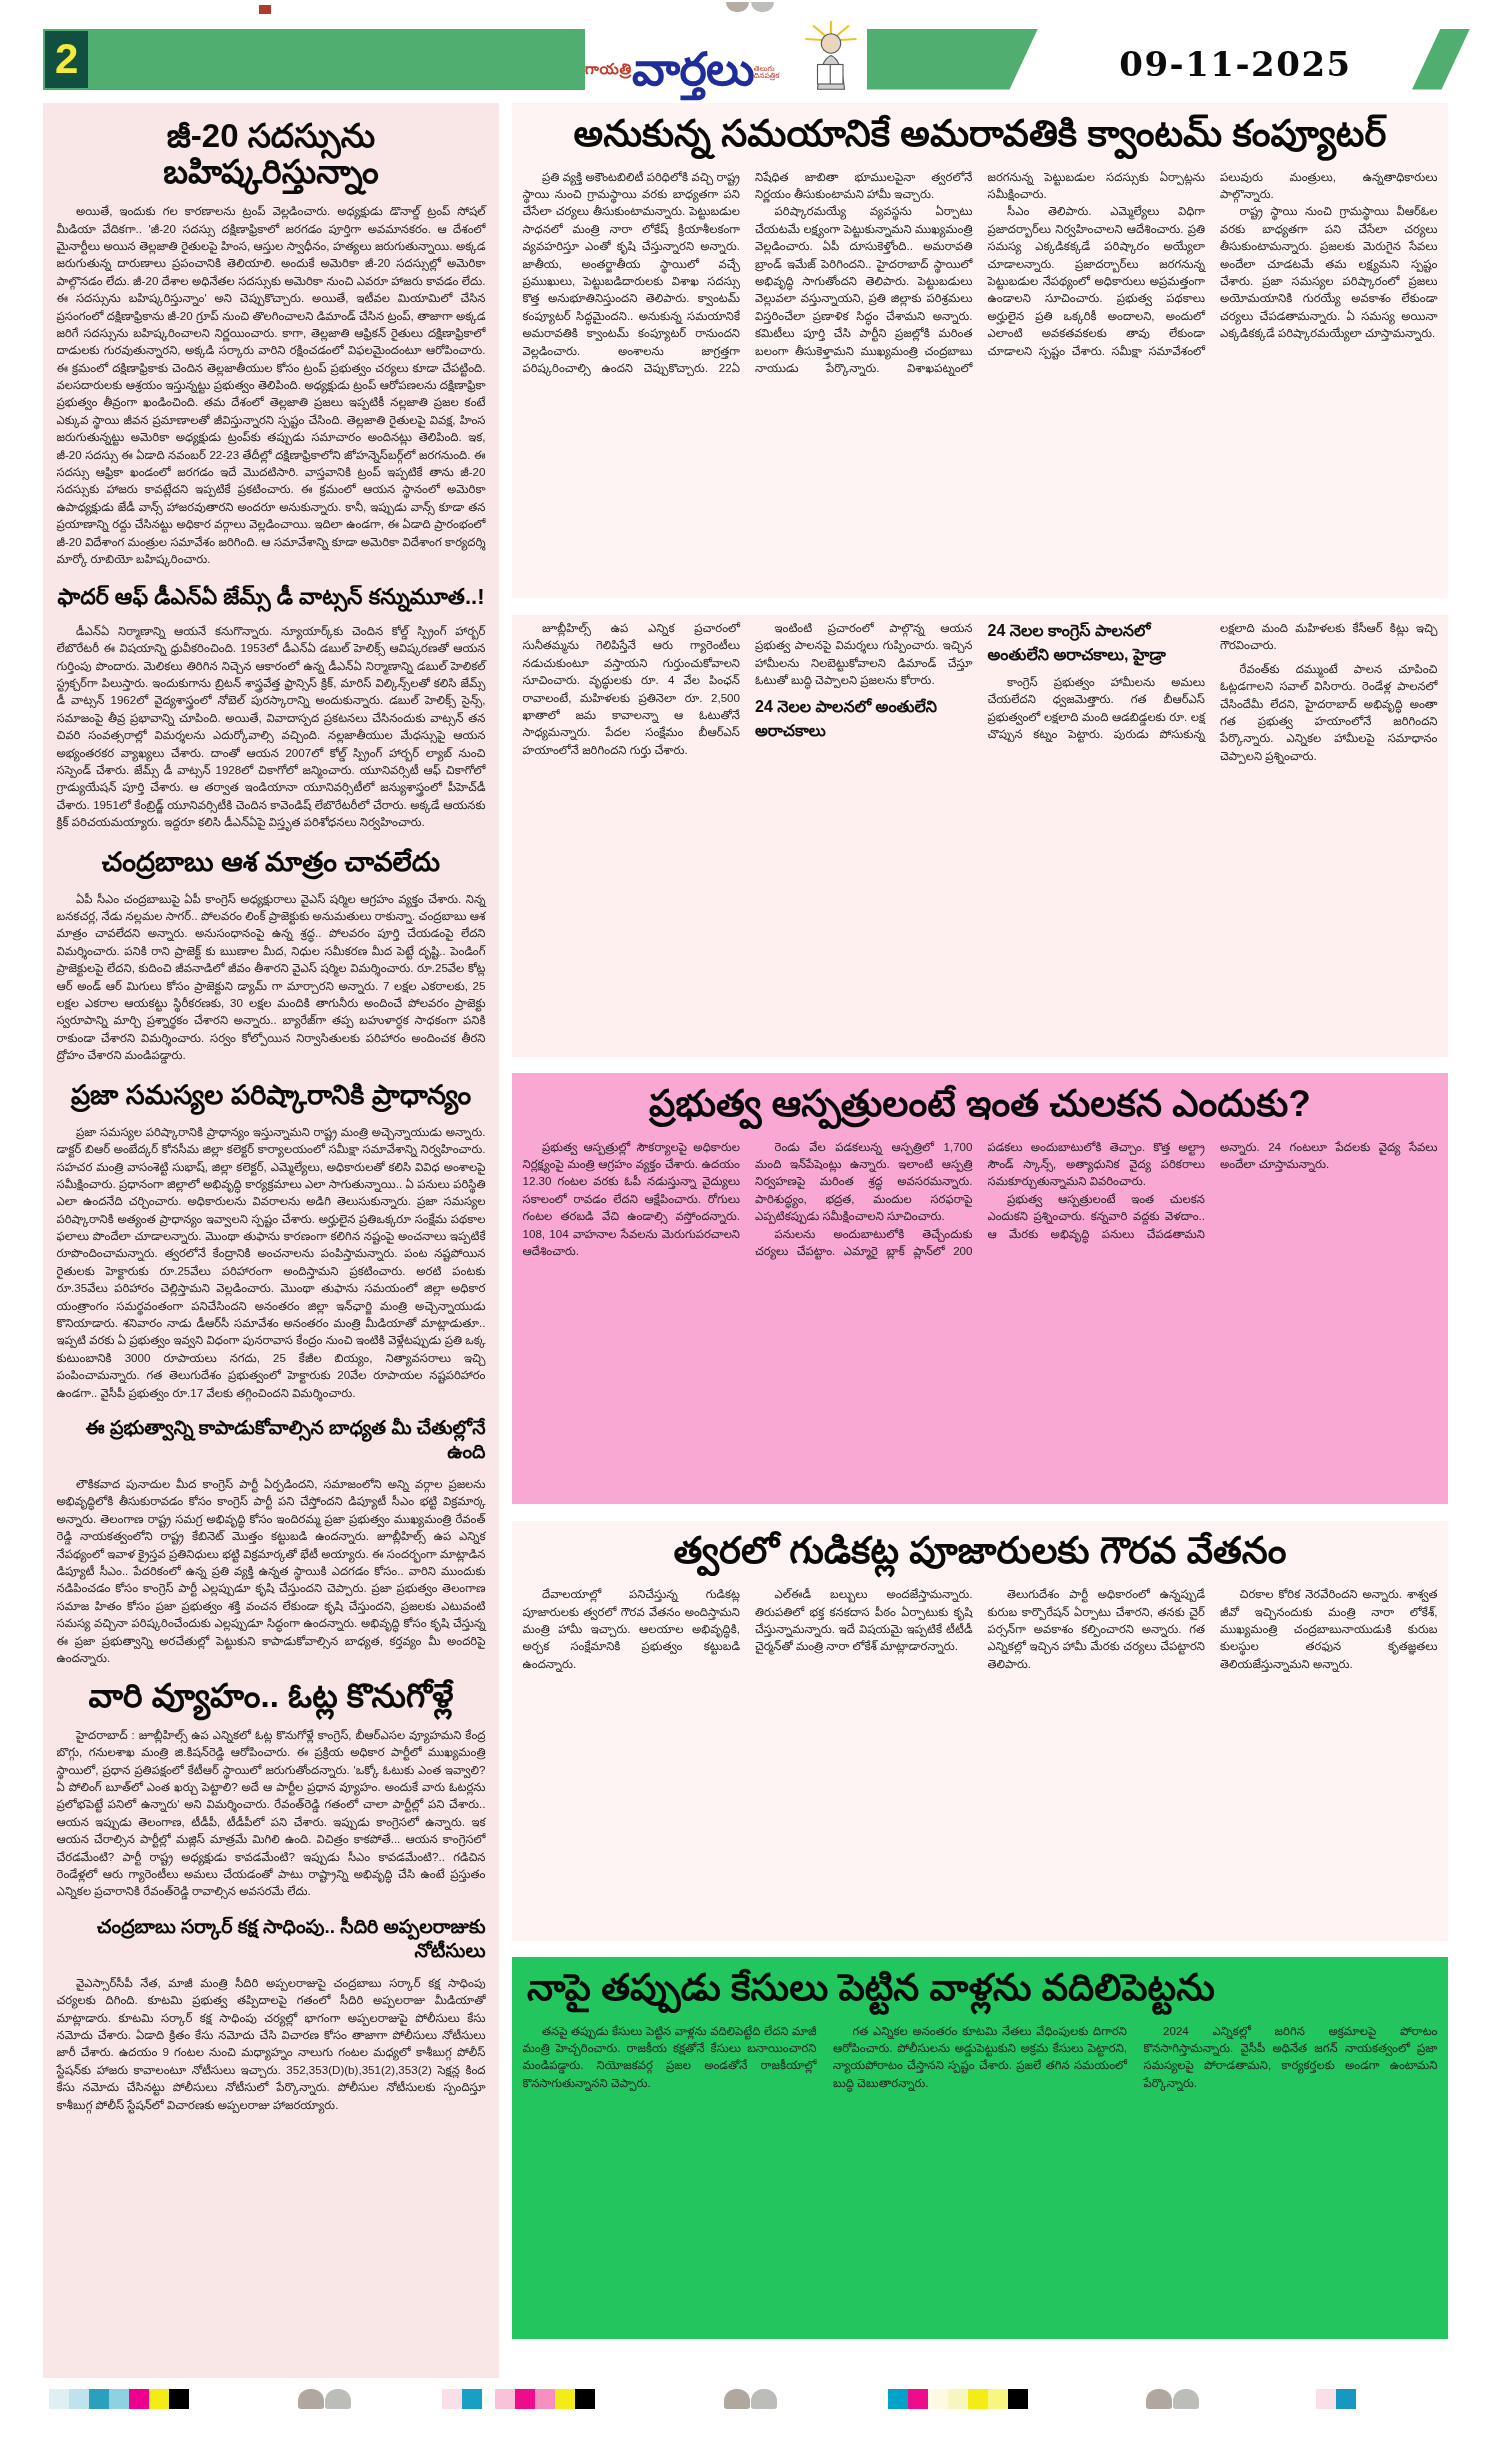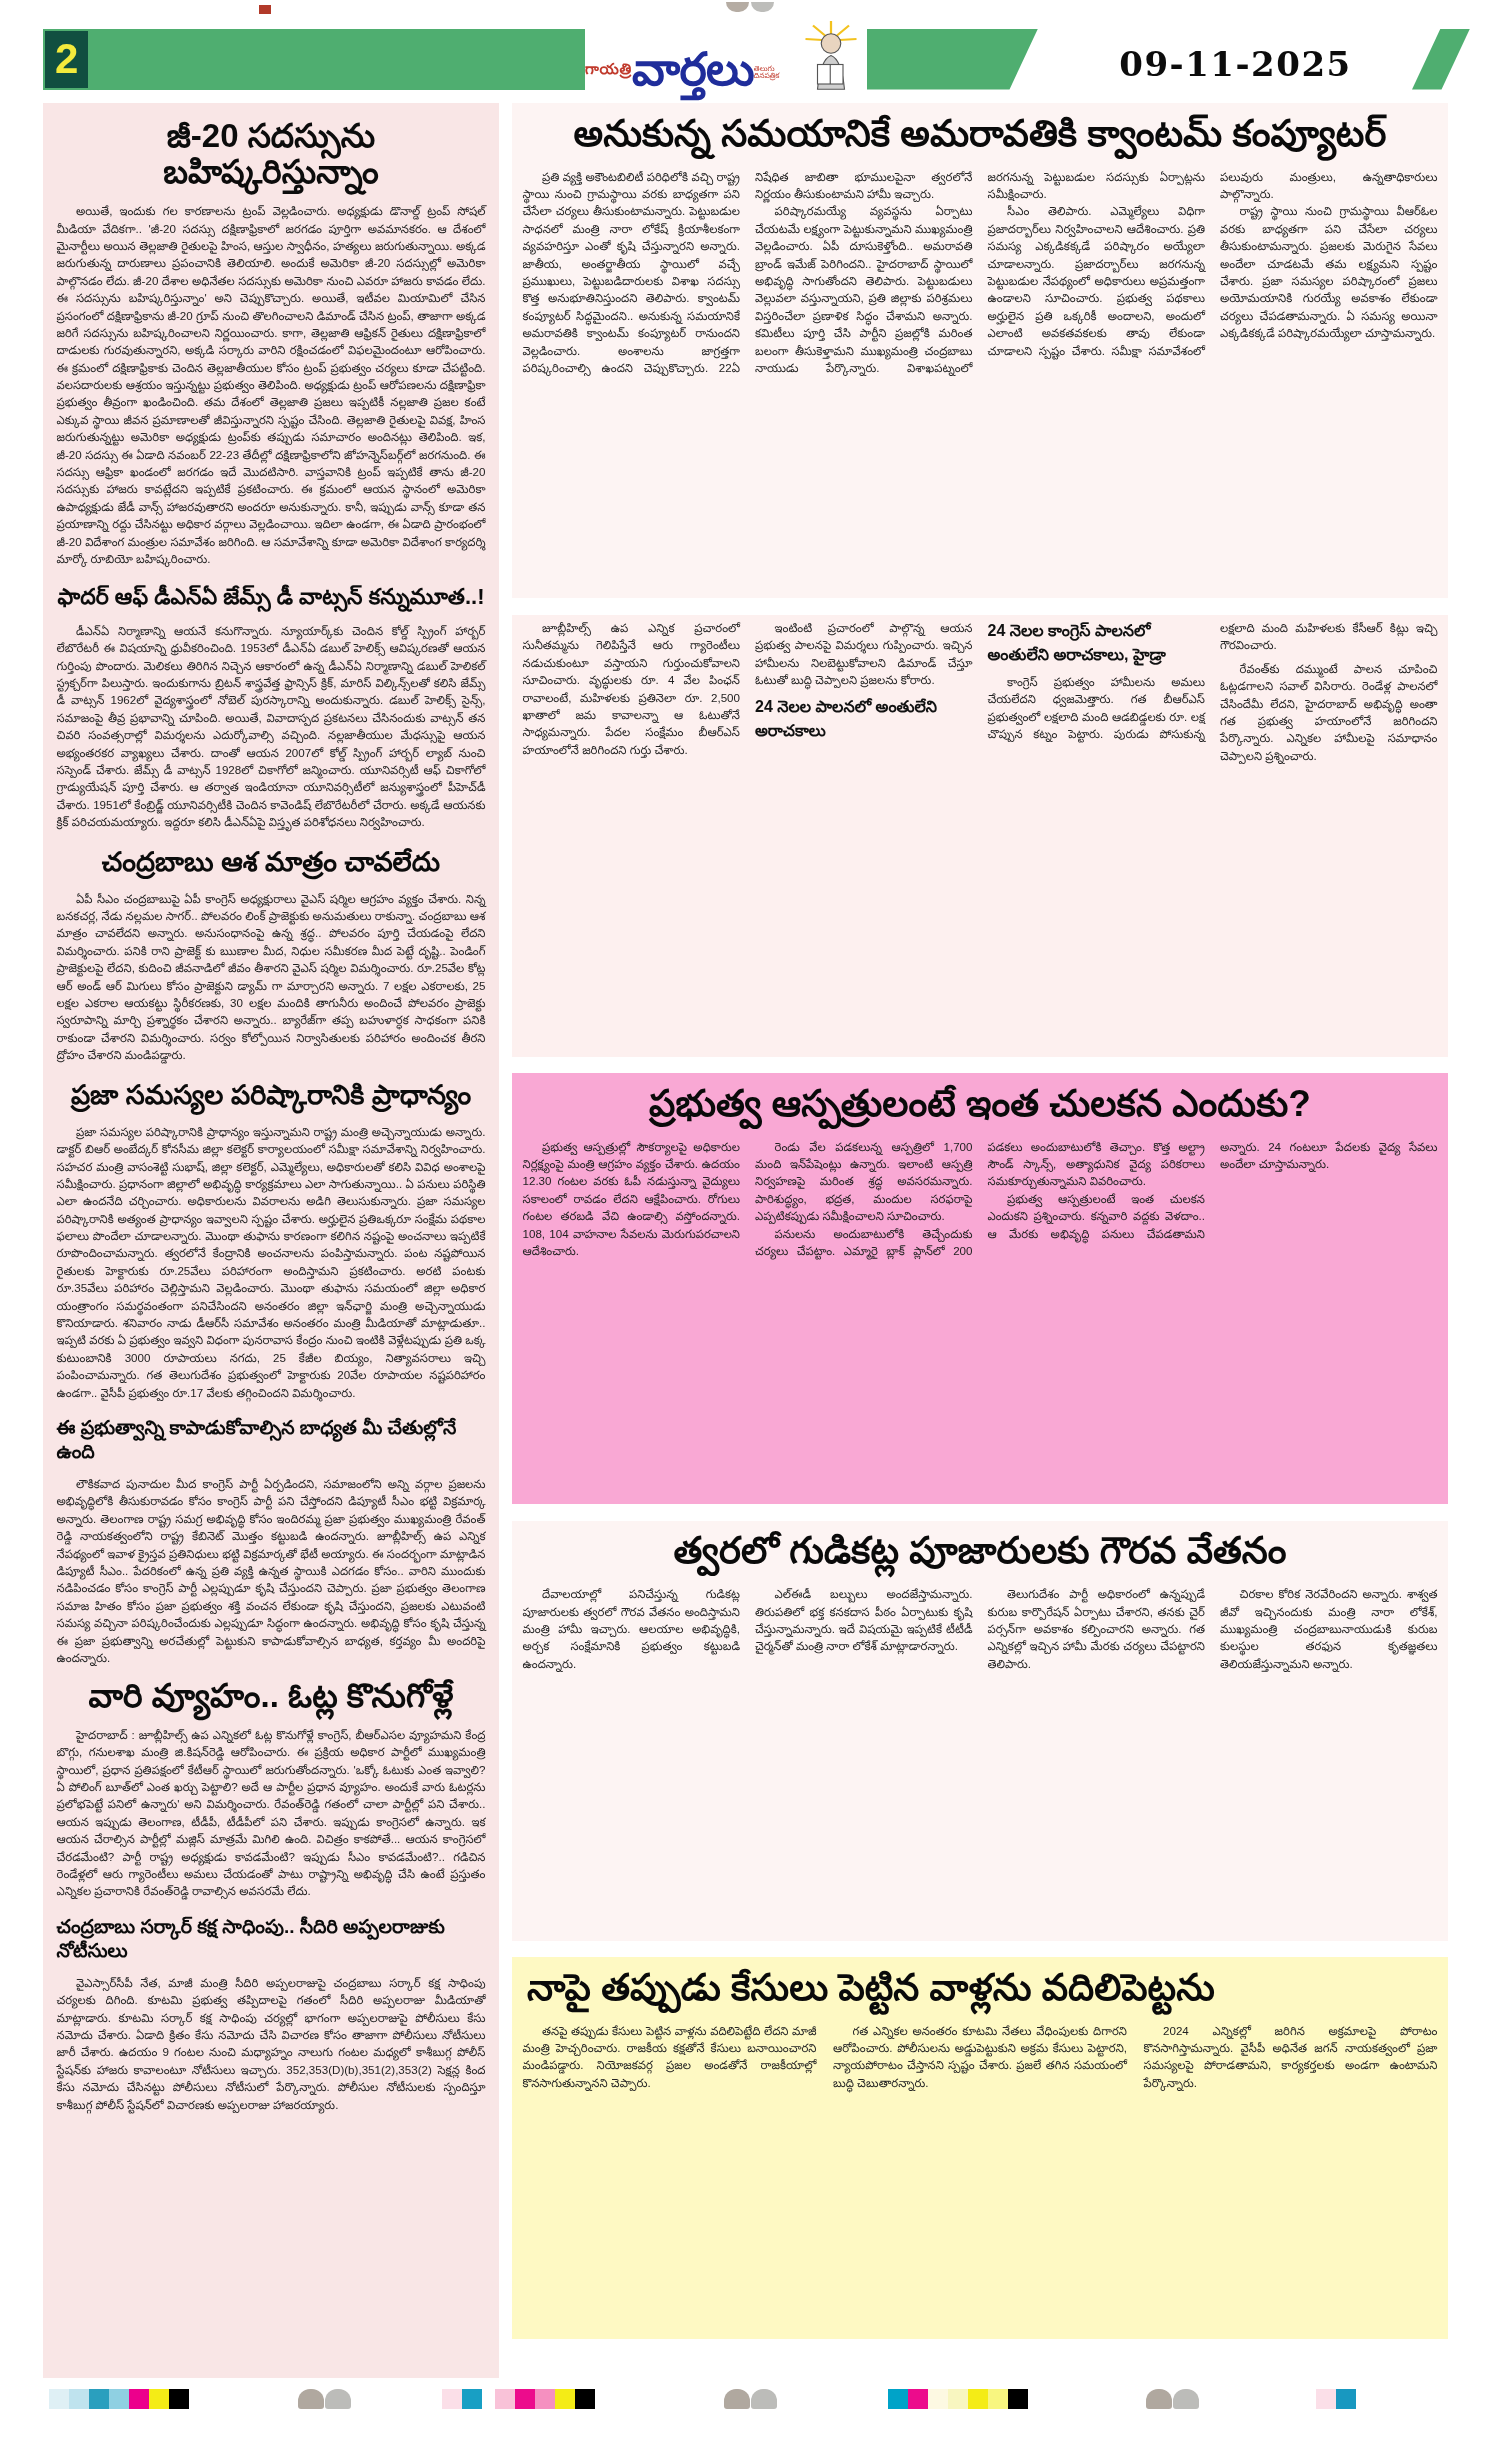--- a/index.html
+++ b/index.html
@@ -42,31 +42,31 @@
   
   .body-text{font-size:11.6px;line-height:1.5;text-align:justify;color:#222;}
   .body-text::first-letter{padding-left:19.5px;}
   .cols{column-count:4;column-gap:15px;}
   .cols3{column-count:3;column-gap:16.5px;}
 
   
   .hl-xl{font-size:33px;font-weight:800;line-height:1.1;text-align:center;color:#0c0c0c;margin:7.5px 0 10.5px;}
   .hl-lg{font-size:27px;font-weight:800;line-height:1.15;text-align:center;color:#0c0c0c;margin:16.5px 0 10.5px;}
   .hl-md{font-size:22px;font-weight:800;line-height:1.2;text-align:center;color:#0c0c0c;margin:16.5px 0 9px;}
-  .hl-sm{font-size:19px;font-weight:800;line-height:1.25;text-align:left;color:#0c0c0c;margin:15px 0 7.5px;}
+  .hl-sm{font-size:19px;font-weight:800;line-height:1.25;text-align:right;color:#0c0c0c;margin:15px 0 7.5px;}
   .left-col article{margin-bottom:4.5px;}
 
   
   .r-art{box-sizing:border-box;margin-bottom:16.5px;padding:4.5px 10.5px 10.5px;}
   .r-head{font-size:37px;font-weight:800;line-height:1.1;text-align:center;color:#0a0a0a;margin:6px 0 13.5px;}
   .art-quantum{background:#fdf4f3;min-height:495px;}
   .art-revanth{background:#fdf0ef;min-height:442px;}
   .art-hospitals{background:#f9a8d4;min-height:431px;}
   .art-priests{background:#fdf4f3;min-height:420px;}
-  .art-cases{background:#fef9c3;min-height:382px;}
+  .art-cases{background:#22c55e;min-height:382px;}
   .art-cases .r-head{text-align:left;padding-left:4.5px;}
   .bold-line{font-weight:800;color:#111;margin:7.5px 0 1.5px;font-size:16px;line-height:1.5;}
   .col-part p{margin:0 0 6px;}
 
   
   footer{position:absolute;left:0;top:2389px;width:1488px;height:25.5px;}
   .swgroup{position:absolute;top:0;display:flex;}
   .sw{display:inline-block;width:20px;height:20px;}
   .gray-pair{position:absolute;top:0;display:flex;gap:1.5px;}
   .gray-pair span{width:25.5px;height:19.5px;border-radius:12px 12px 3px 3px;display:inline-block;}

